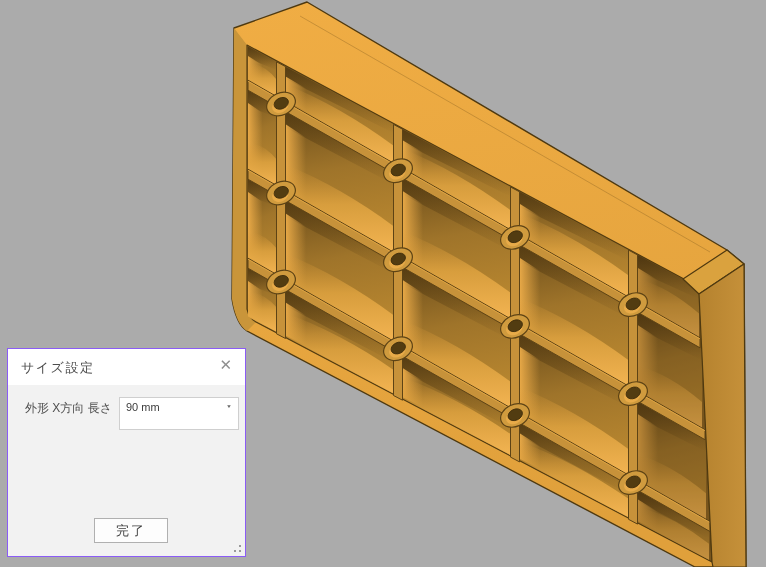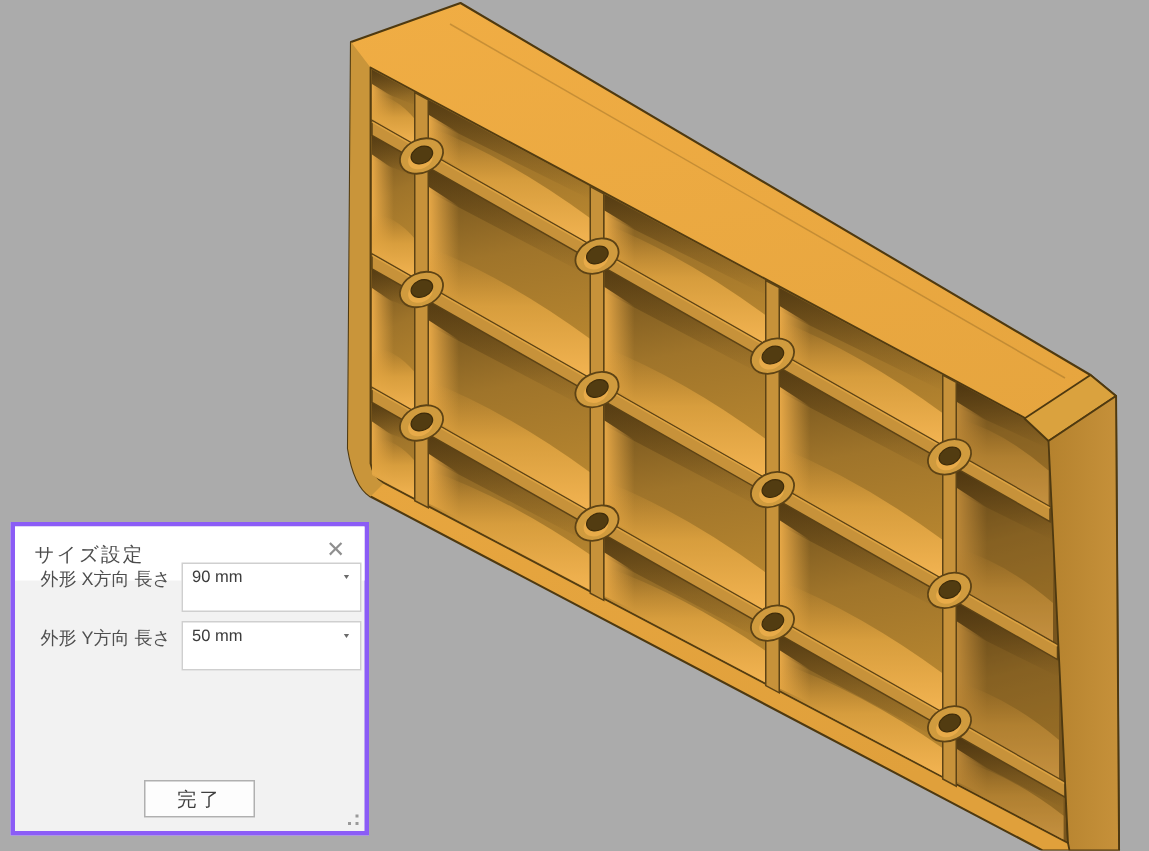--- a/index.html
+++ b/index.html
@@ -7,33 +7,33 @@
     width:766px;height:567px;overflow:hidden;position:relative;
     background:#ababab;
     font-family:"Liberation Sans","DejaVu Sans",sans-serif;
   }
   
   .viewport{position:absolute;left:0;top:0;width:766px;height:567px;}
   .viewport svg{display:block;}
   
   .dialog{
     position:absolute;left:7px;top:348px;width:239px;height:209px;
-    background:#f2f2f2;border:3px solid #8b5cf6;box-sizing:border-box;
+    background:#f2f2f2;border:1px solid #8b5cf6;box-sizing:border-box;
   }
   .titlebar{position:relative;height:36px;background:#ffffff;}
   .dlg-title{
     position:absolute;left:13px;top:10px;font-size:13px;color:#4c4c4c;
     letter-spacing:1.5px;
   }
   .dlg-close{
     position:absolute;right:13px;top:8px;font-size:15px;color:#8f8f8f;
     cursor:pointer;line-height:1;
   }
   .field-row{position:absolute;left:0;width:100%;height:20px;}
-  .row-x{top:24px;padding-left:44px;}
+  .row-x{top:48px;padding-left:44px;}
   .row-y{top:63px;}
   .field-label{
     position:absolute;left:17px;top:3px;font-size:12px;color:#4f4f4f;
     white-space:nowrap;
   }
   .combo{
     position:absolute;left:111px;top:0;width:120px;height:33px;
     background:#ffffff;border:1px solid #cfcfcf;box-sizing:border-box;
     cursor:default;
   }
@@ -239,27 +239,20 @@
   </div>
 
   <div class="field-row row-x">
     <span class="field-label">外形 X方向 長さ</span>
     <div class="combo">
       <span class="combo-value">90 mm</span>
       <span class="combo-arrow" style="transform:scale(0.75,0.6);">▼</span>
     </div>
   </div>
 
-  <div class="field-row row-y">
-    <span class="field-label">外形 Y方向 長さ</span>
-    <div class="combo">
-      <span class="combo-value">50 mm</span>
-      <span class="combo-arrow" style="transform:scale(0.75,0.6);">▼</span>
-    </div>
-  </div>
 
   <button class="done-btn">完了</button>
 
   <div class="resize-grip">
       <i></i>
       <i></i>
       <i></i>
     </div>
 </div>
 

